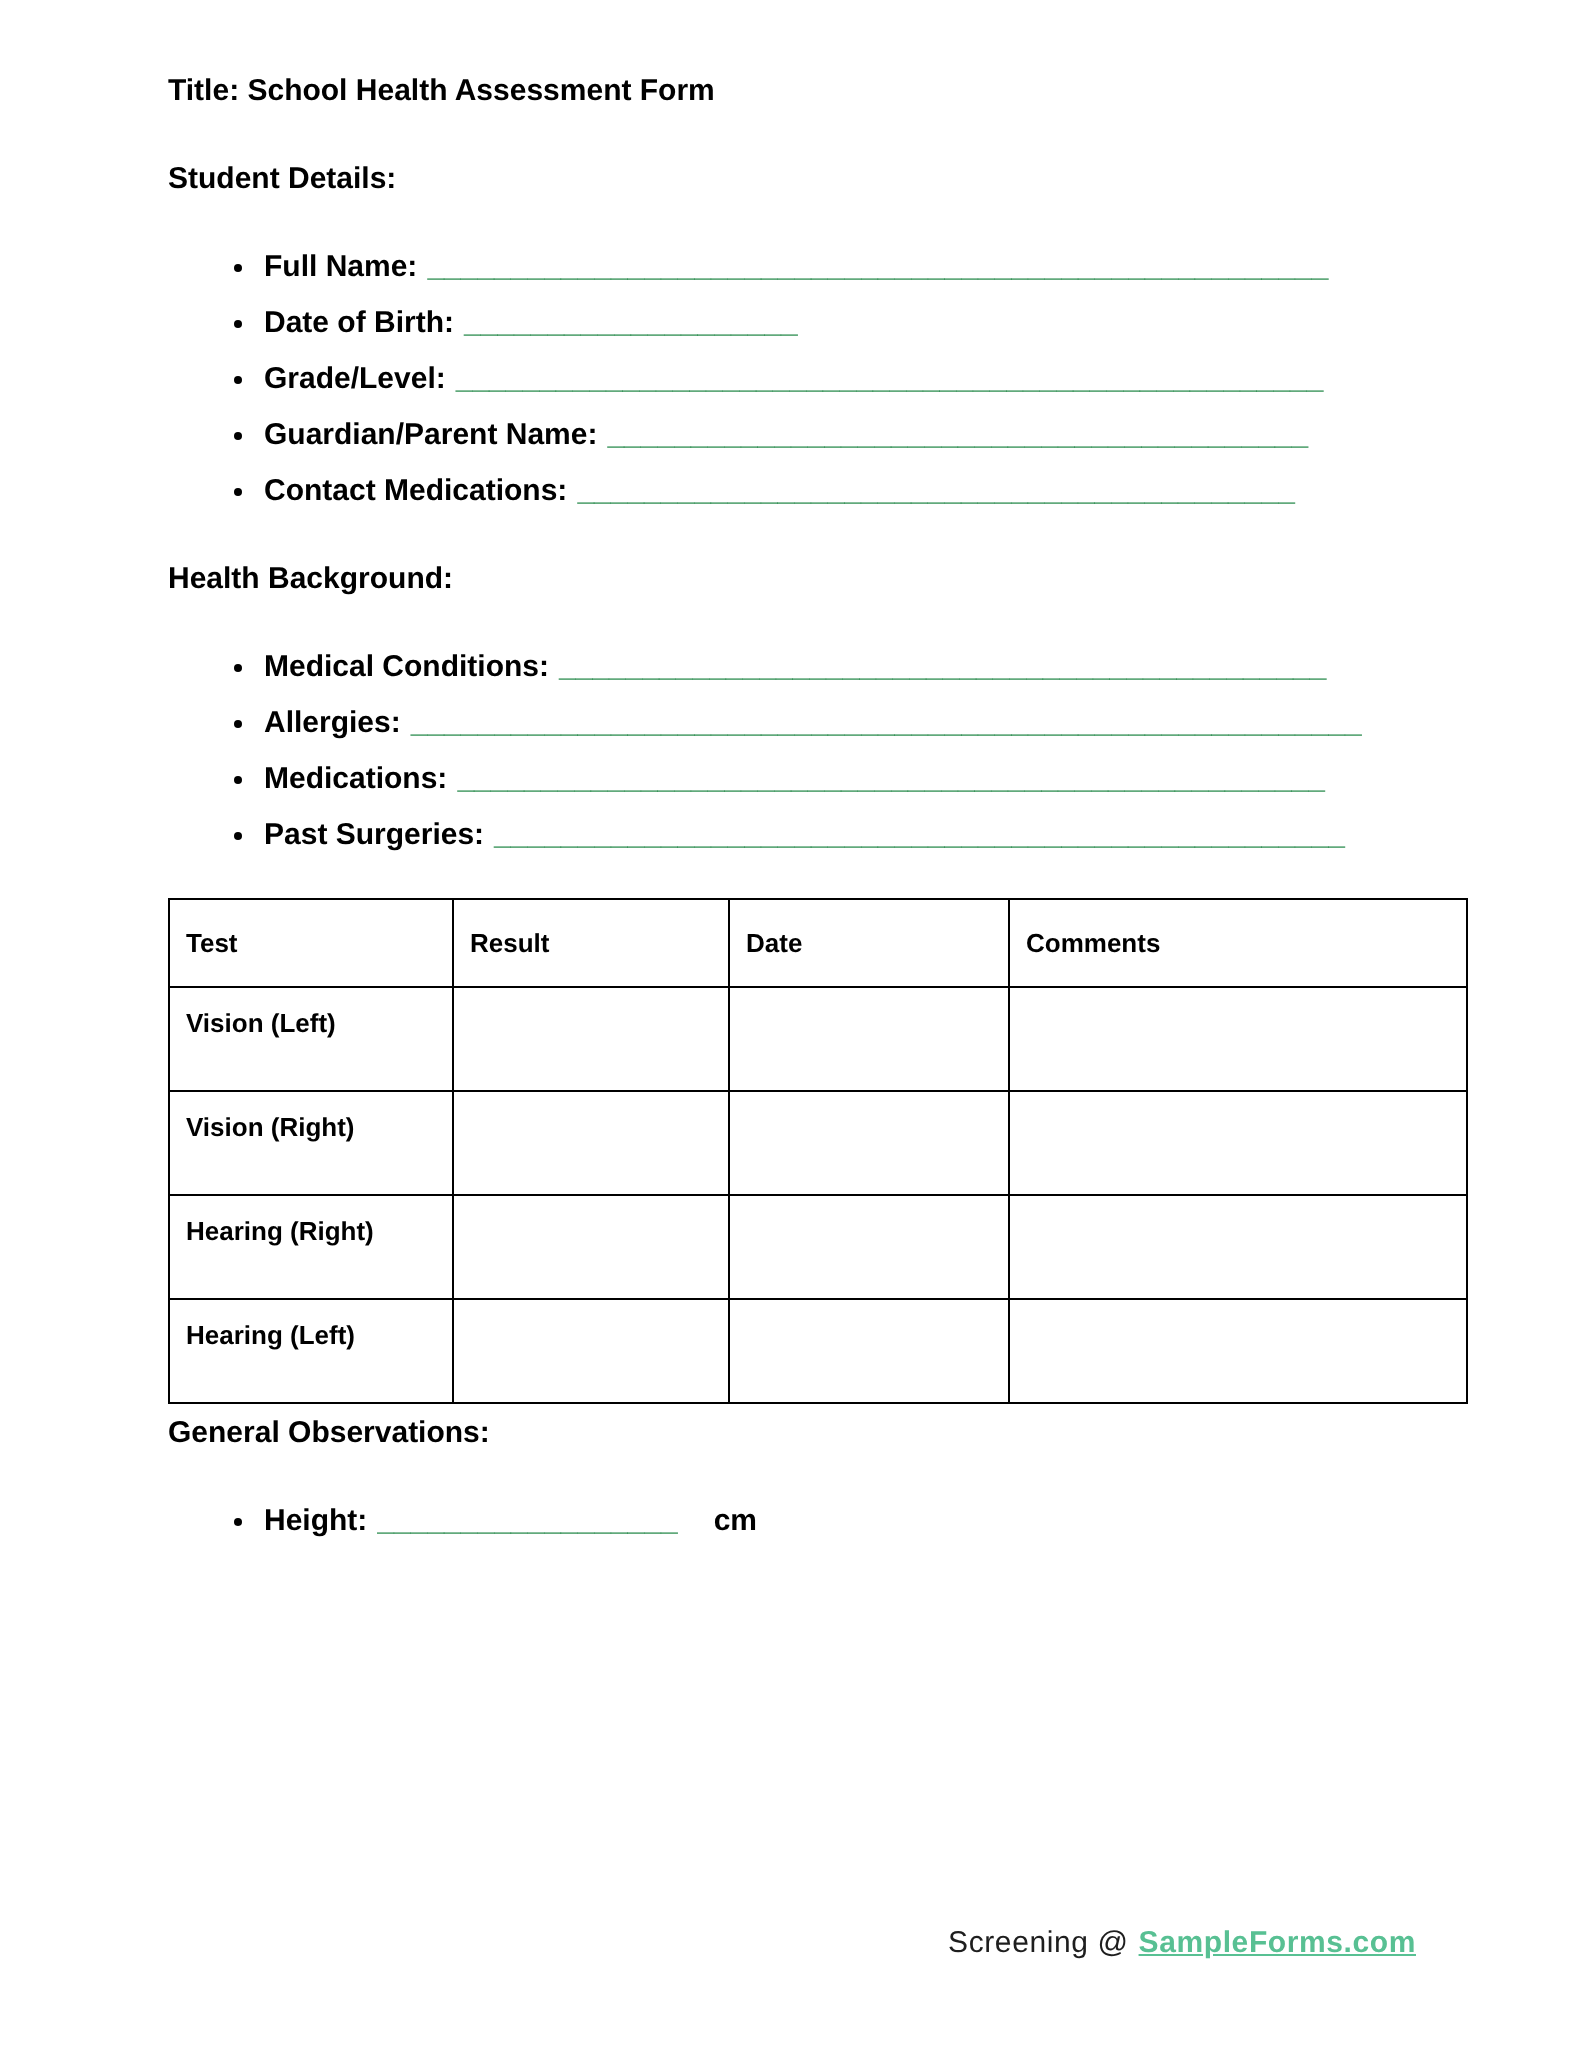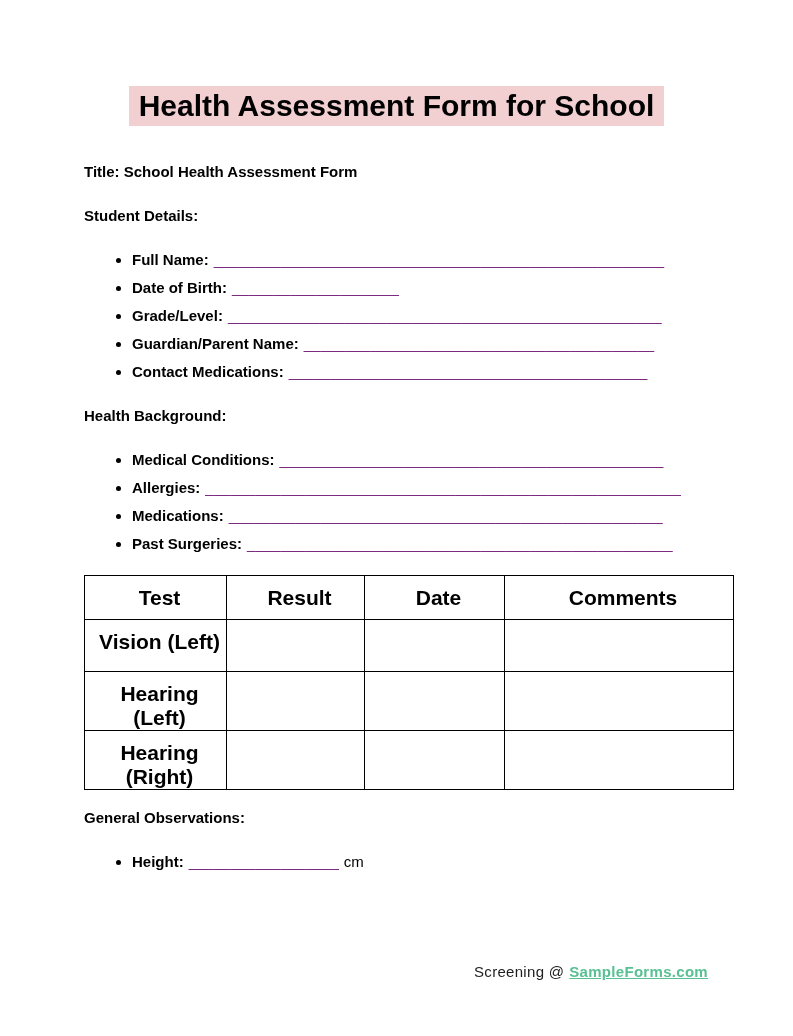--- a/index.html
+++ b/index.html
@@ -37,52 +37,52 @@
     font-size: 15px;
     font-weight: bold;
     line-height: 18px;
   }
   .section-heading {
     margin-top: 26px;
     font-size: 15px;
     font-weight: bold;
     line-height: 18px;
   }
-  .section-heading.after-table { margin-top: 19px; }
+  .section-heading.after-table { margin-top: 6px; }
   ul.field-list {
     margin-top: 26px;
     padding-left: 48px;
     list-style: disc;
   }
   ul.field-list li {
     font-size: 15px;
     line-height: 18px;
   }
   ul.field-list li + li { margin-top: 10px; }
   .lbl { font-weight: bold; }
   .blank {
-    font-weight: normal;
-    color: #701a75;
+    font-weight: bold;
+    color: #15803d;
     margin-left: 5px;
     letter-spacing: 0;
     white-space: nowrap;
   }
-  .suffix { font-weight: normal; margin-left: 5px; }
+  .suffix { font-weight: bold; margin-left: 18px; }
   table.screening-table {
     margin-top: 22px;
     border-collapse: collapse;
     width: 649px;
     table-layout: fixed;
   }
   table.screening-table th,
   table.screening-table td {
     border: 1px solid #000000;
-    font-size: 21px;
-    font-weight: bold;
-    text-align: center;
+    font-size: 13px;
+    font-weight: bold;
+    text-align: left;
     padding-left: 8px;
   }
   table.screening-table col.c-test { width: 142px; }
   table.screening-table col.c-result { width: 138px; }
   table.screening-table col.c-date { width: 140px; }
   table.screening-table col.c-comments { width: 229px; }
   table.screening-table thead th {
     height: 44px;
     vertical-align: middle;
   }
@@ -105,23 +105,20 @@
     margin-left: 5px;
     letter-spacing: 0.3px;
     cursor: pointer;
   }
 </style>
 </head>
 <body>
 
 <div class="page">
 
-  <div class="title-row">
-    <span class="title-highlight" style="background-color: rgb(242, 207, 209);">Health Assessment Form for School</span>
-  </div>
 
   <div class="content">
 
     <p class="doc-title">Title: School Health Assessment Form</p>
 
     <p class="section-heading">Student Details:</p>
 
     <ul class="field-list">
       <li>
         <span class="lbl">Full Name:</span><span class="blank">______________________________________________________</span>
@@ -174,27 +171,33 @@
         </tr>
       </thead>
       <tbody>
         <tr>
           <td>Vision (Left)</td>
           <td></td>
           <td></td>
           <td></td>
         </tr>
         <tr>
+          <td>Vision (Right)</td>
+          <td></td>
+          <td></td>
+          <td></td>
+        </tr>
+        <tr>
+          <td>Hearing (Right)</td>
+          <td></td>
+          <td></td>
+          <td></td>
+        </tr>
+        <tr>
           <td>Hearing (Left)</td>
-          <td></td>
-          <td></td>
-          <td></td>
-        </tr>
-        <tr>
-          <td>Hearing (Right)</td>
           <td></td>
           <td></td>
           <td></td>
         </tr>
       </tbody>
     </table>
 
     <p class="section-heading after-table">General Observations:</p>
 
     <ul class="field-list">

